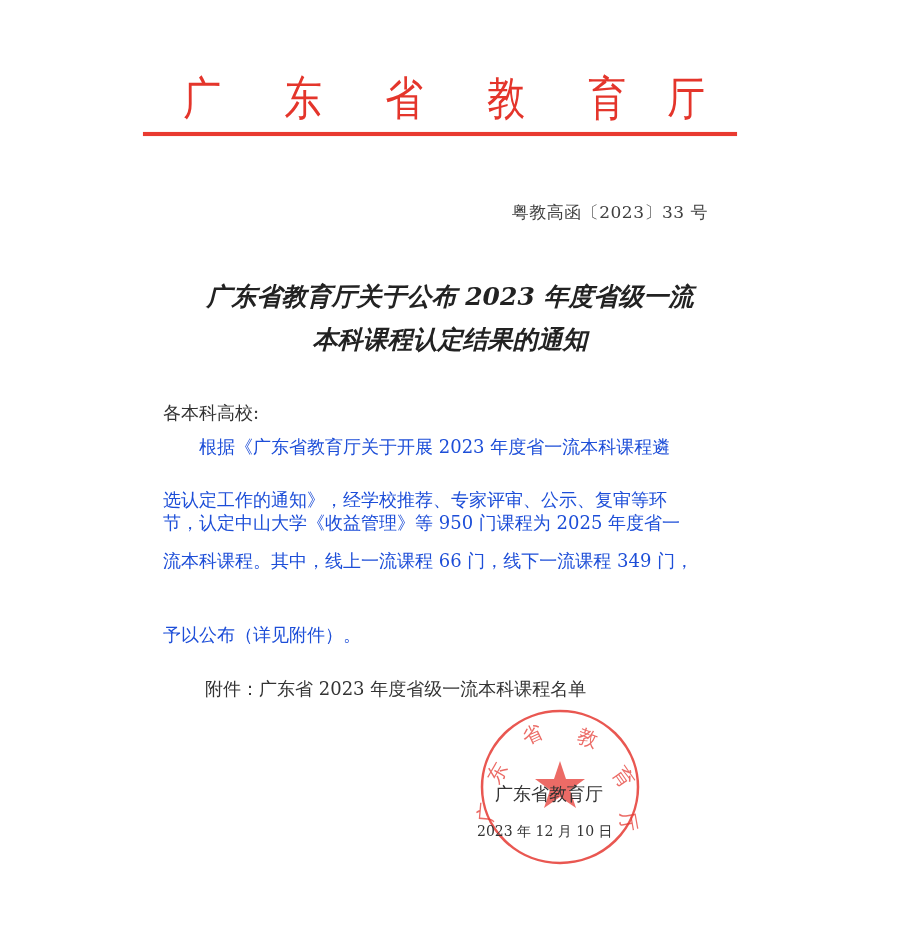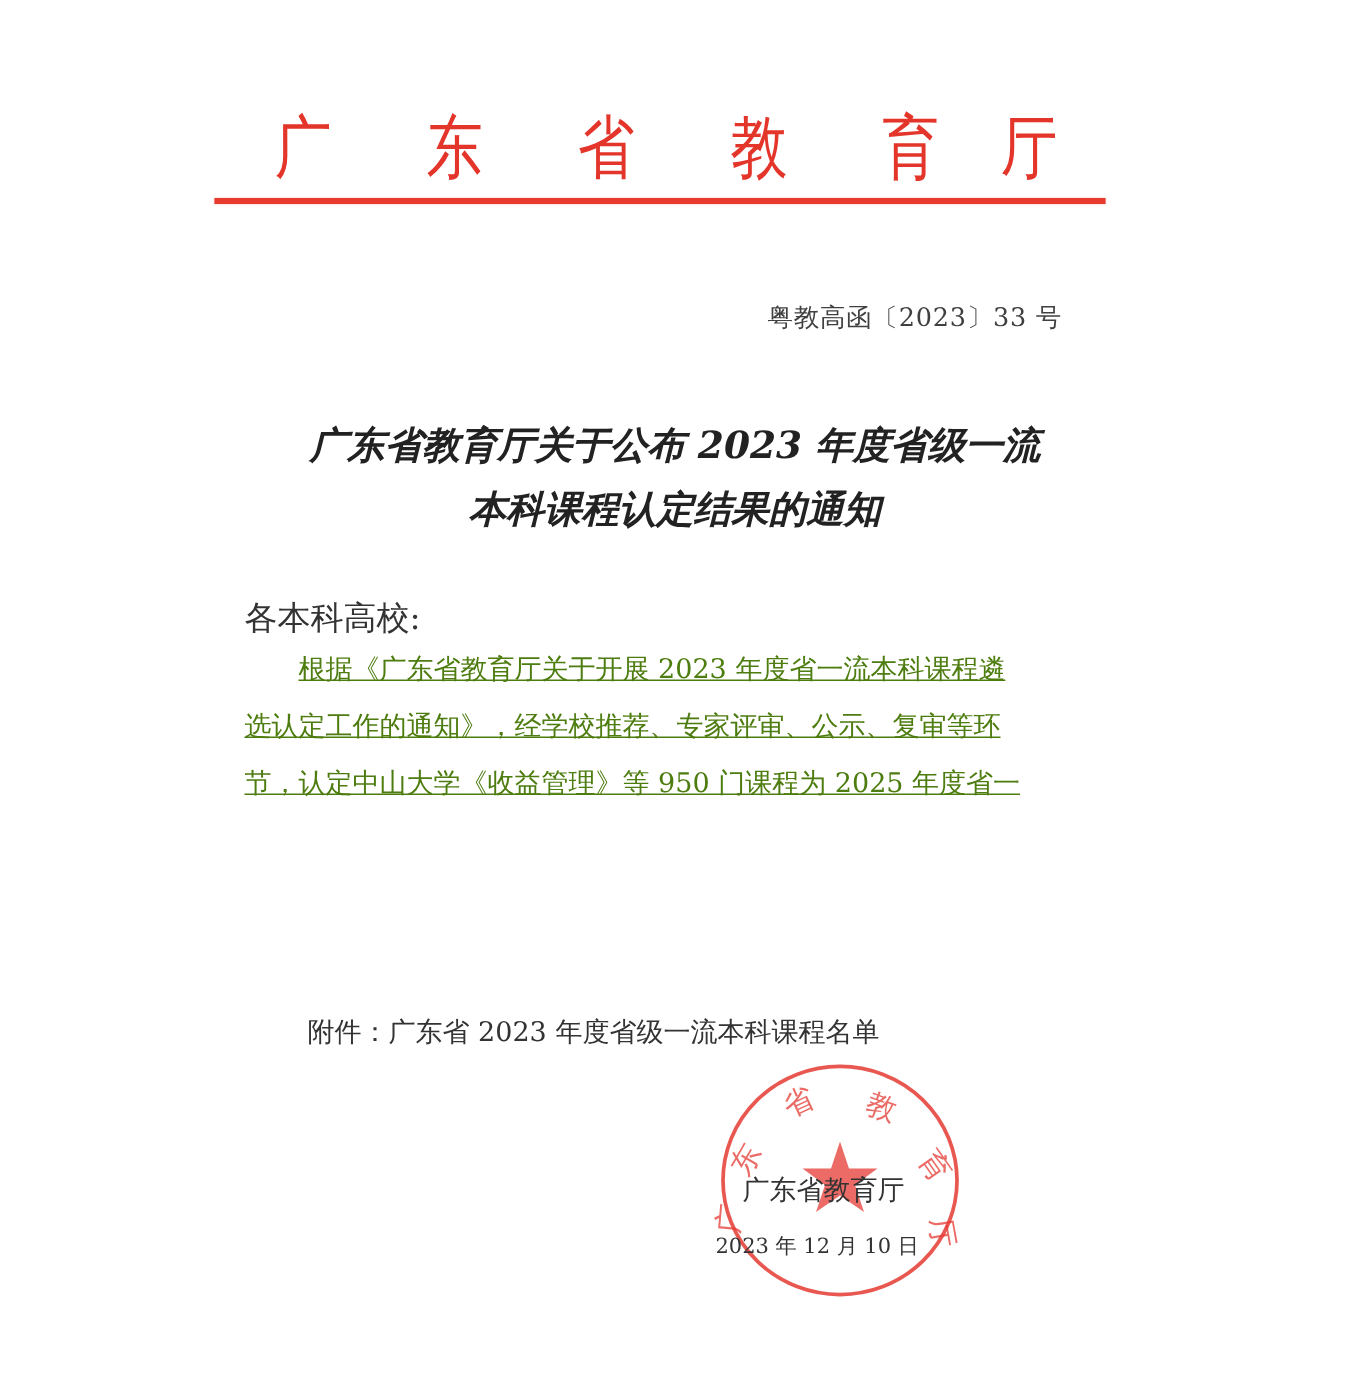--- a/index.html
+++ b/index.html
@@ -67,32 +67,31 @@
       font-weight: bold;
       color: #222222;
       font-style: italic;
     }
     .title-line-1 { top: 280px; }
     .title-line-2 { top: 323px; }
     .salutation {
       position: absolute;
       left: 163px;
       top: 398px;
-      font-size: 22px;
+      font-size: 18px;
       line-height: 30px;
       color: #333333;
     }
     .para-line {
       position: absolute;
       left: 163px;
       font-size: 18px;
       line-height: 30px;
-      color: #4d7c0f;
+      color: #1d4ed8;
       white-space: nowrap;
-      text-decoration: underline;
     }
     .attachment {
       position: absolute;
       left: 205px;
       top: 674px;
       font-size: 18px;
       line-height: 30px;
       color: #333333;
       white-space: nowrap;
     }
@@ -140,22 +139,24 @@
   <div class="red-rule"></div>
 
   <div class="doc-number">粤教高函〔2023〕33 号</div>
 
   <div class="title title-line-1">广东省教育厅关于公布 2023 年度省级一流</div>
   <div class="title title-line-2">本科课程认定结果的通知</div>
 
   <div class="salutation">各本科高校:</div>
 
   <div class="para-line" style="left:199px; top:432px;">根据《广东省教育厅关于开展 2023 年度省一流本科课程遴</div>
-  <div class="para-line" style="top:470px;">选认定工作的通知》，经学校推荐、专家评审、公示、复审等环</div>
+  <div class="para-line" style="top:485px;">选认定工作的通知》，经学校推荐、专家评审、公示、复审等环</div>
   <div class="para-line" style="top:508px;">节，认定中山大学《收益管理》等 950 门课程为 2025 年度省一</div>
+  <div class="para-line" style="top:546px;">流本科课程。其中，线上一流课程 66 门，线下一流课程 349 门，</div>
+  <div class="para-line" style="top:620px;">予以公布（详见附件）。</div>
 
   <div class="attachment">附件：广东省 2023 年度省级一流本科课程名单</div>
 
   <div class="seal">
     <svg width="192" height="160" viewBox="0 0 192 160">
       <ellipse cx="96" cy="82" rx="78" ry="76" fill="none" stroke="#e53a33" stroke-width="2.5" opacity="0.85"></ellipse>
       <polygon points="96,56 102,74 121,74 106,85 112,103 96,92 80,103 86,85 71,74 90,74" fill="#e53a33" opacity="0.75"></polygon>
       <g fill="#e53a33" opacity="0.75" font-family="DejaVu Serif, serif" font-size="20">
         <text x="34" y="80" transform="rotate(-60 34 80)">东</text>
         <text x="62" y="40" transform="rotate(-25 62 40)">省</text>

